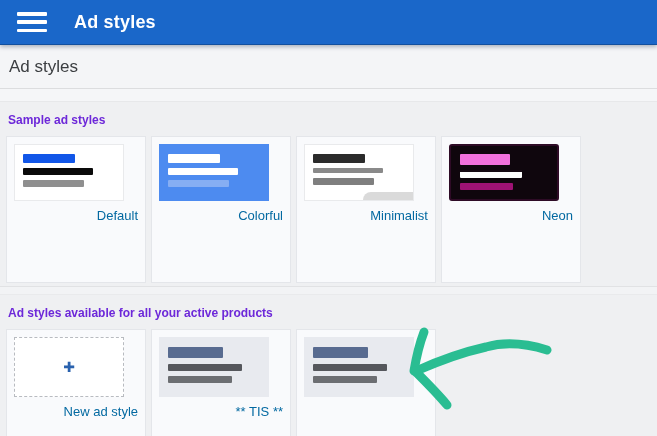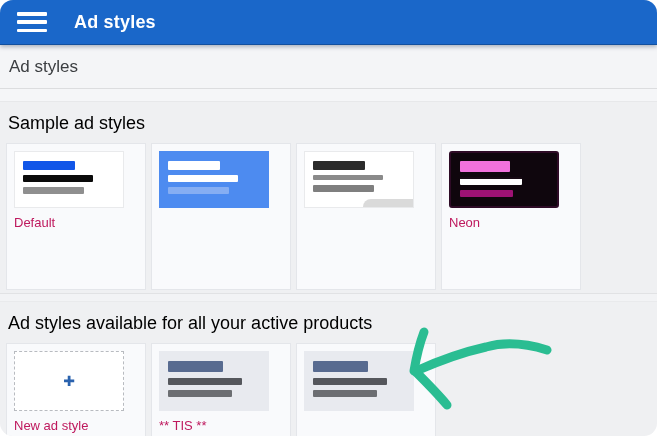--- a/index.html
+++ b/index.html
@@ -1,61 +1,60 @@
 <!DOCTYPE html>
 <html><head>
 <meta charset="utf-8">
 <style>
   html,body{margin:0;padding:0;background:#fff;}
   .screen{
     position:relative;width:657px;height:436px;overflow:hidden;
     font-family:"Liberation Sans","DejaVu Sans",sans-serif;
     background:#EFF0F2;
-    border-radius:13px;
   }
   
   .app-bar{
     height:44px;display:flex;align-items:center;gap:27px;
     padding-left:17px;position:relative;z-index:5;
     border-bottom:1px solid #12509E;
     box-shadow:0 2px 4px rgba(40,60,90,.35);
   }
   .hamburger{width:30px;height:20px;display:flex;flex-direction:column;justify-content:space-between;cursor:pointer;}
   .hamburger span{display:block;height:3.5px;background:#fff;border-radius:1px;}
   .app-bar-title{color:#fff;font-size:18px;font-weight:bold;letter-spacing:.2px;}
   
   .page-header{
     height:43px;background:#F4F5F7;display:flex;align-items:center;
     padding:0 9px;font-size:17px;color:#3B3E41;border-bottom:1px solid #DCDDDF;
   }
   .strip{height:12px;background:#F5F6F8;border-bottom:1px solid #E7E8EA;}
   
   .section-heading{
-    padding:11px 8px 9px;font-size:18px;font-weight:normal;color:#000000;
+    padding:11px 8px 9px;font-size:12px;font-weight:bold;color:#6d28d9;
   }
   .cards-row{display:flex;gap:5px;padding-left:6px;}
   .card{
     width:124px;flex:0 0 auto;background:#F9FAFC;border:1px solid #E4E6EA;
     padding:7px;box-sizing:content-box;cursor:pointer;
   }
   .row-1 .card{height:131px;}
   .row-2 .card{height:150px;}
   .pv{width:110px;height:57px;box-sizing:border-box;padding:10px 9px;position:relative;overflow:hidden;}
   .pv .bar{border-radius:1px;}
   .pv .b1{height:9px;width:57%;margin-bottom:5px;}
   .pv .b2{height:7px;width:76%;margin-bottom:5px;}
   .pv .b3{height:7px;width:66%;}
   .pv.bordered{border:1px solid #E9EAEC;padding:9px 8px;}
   .pv .corner-tab{position:absolute;right:0;bottom:0;height:8px;width:46%;border-radius:8px 0 0 0;}
   .pv.neon{border:2px solid #2E0B26;border-radius:3px;padding:8px 9px;}
   .pv.neon .b1{height:11px;}
   .pv.neon .b2{height:8px;width:70%;}
   .pv.neon .b3{width:60%;}
   .stripe{height:2px;margin-top:3px;background:#170A14;}
-  .card-label{margin-top:7px;font-size:13px;color:#be185d;white-space:nowrap;}
+  .card-label{margin-top:7px;font-size:13px;color:#0369a1;white-space:nowrap;text-align:right;}
   
   .pv-tall{height:60px;}
   .pv-tall .b1{height:11px;width:60%;margin-bottom:6px;}
   .pv-tall .b2{height:7px;width:80%;margin-bottom:5px;}
   .pv-tall .b3{height:7px;width:70%;}
   .pv.dashed{background:#fff;border:1px dashed #B8BBC0;display:flex;align-items:center;justify-content:center;height:60px;}
   .plus-glyph{font-size:14px;font-weight:bold;line-height:1;}
   .section-divider{height:7px;margin-top:3px;border-top:1px solid #E1E2E4;border-bottom:1px solid #E9EAEC;background:#F2F3F5;}
   
   .arrow-overlay{position:absolute;left:0;top:0;width:657px;height:436px;pointer-events:none;z-index:9;}
@@ -89,30 +88,32 @@
       </div>
       <div class="card-label">Default</div>
     </div>
 
     <div class="card">
       <div class="pv" style="background: rgb(77, 139, 240);">
         <div class="bar b1" style="background: rgb(255, 255, 255);"></div>
         <div class="bar b2" style="background: rgb(255, 255, 255);"></div>
         <div class="bar b3" style="background: rgb(134, 174, 243);"></div>
       </div>
+      <div class="card-label">Colorful</div>
     </div>
 
 
     <div class="card">
       <div class="pv bordered" style="background: rgb(255, 255, 255);">
         <div class="bar b1" style="background: rgb(43, 43, 43);"></div>
         <div class="bar b2" style="height: 5px; background: rgb(138, 138, 138);"></div>
         <div class="bar b3" style="background: rgb(127, 127, 127);"></div>
         <div class="corner-tab" style="background: rgb(218, 218, 218);"></div>
       </div>
+      <div class="card-label">Minimalist</div>
     </div>
 
     <div class="card">
       <div class="pv neon" style="background: rgb(15, 6, 13);">
         <div class="bar b1" style="background: rgb(241, 113, 220);"></div>
         <div class="bar b2" style="background: rgb(255, 255, 255);">
             <div class="stripe"></div>
           </div>
         <div class="bar b3" style="background: rgb(158, 18, 116);"></div>
 

